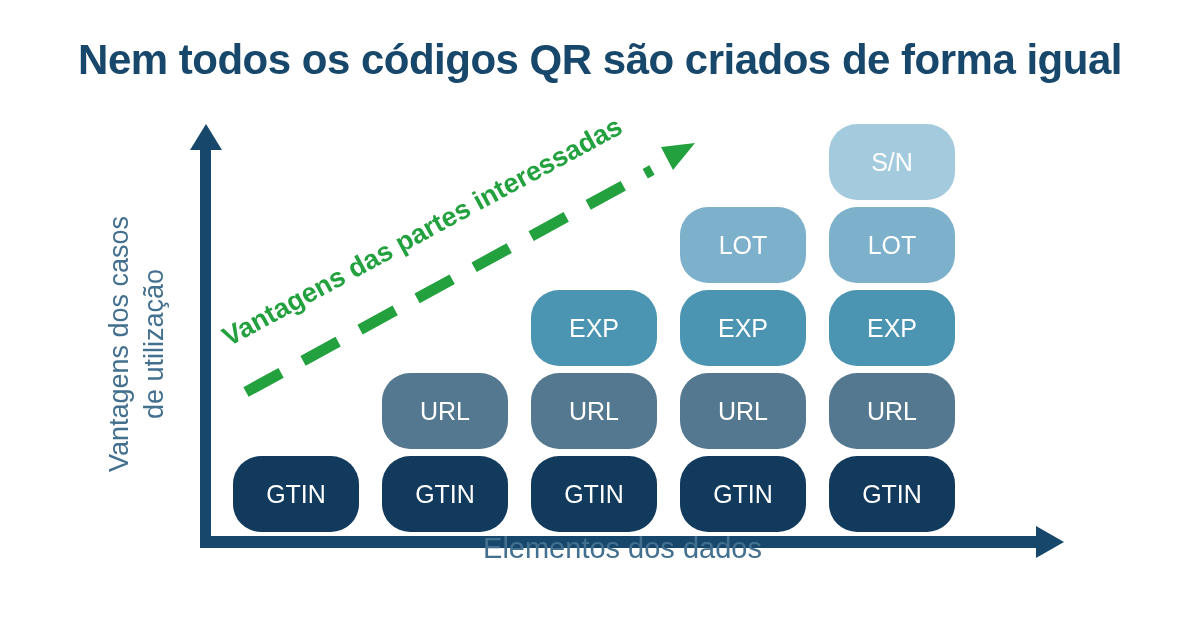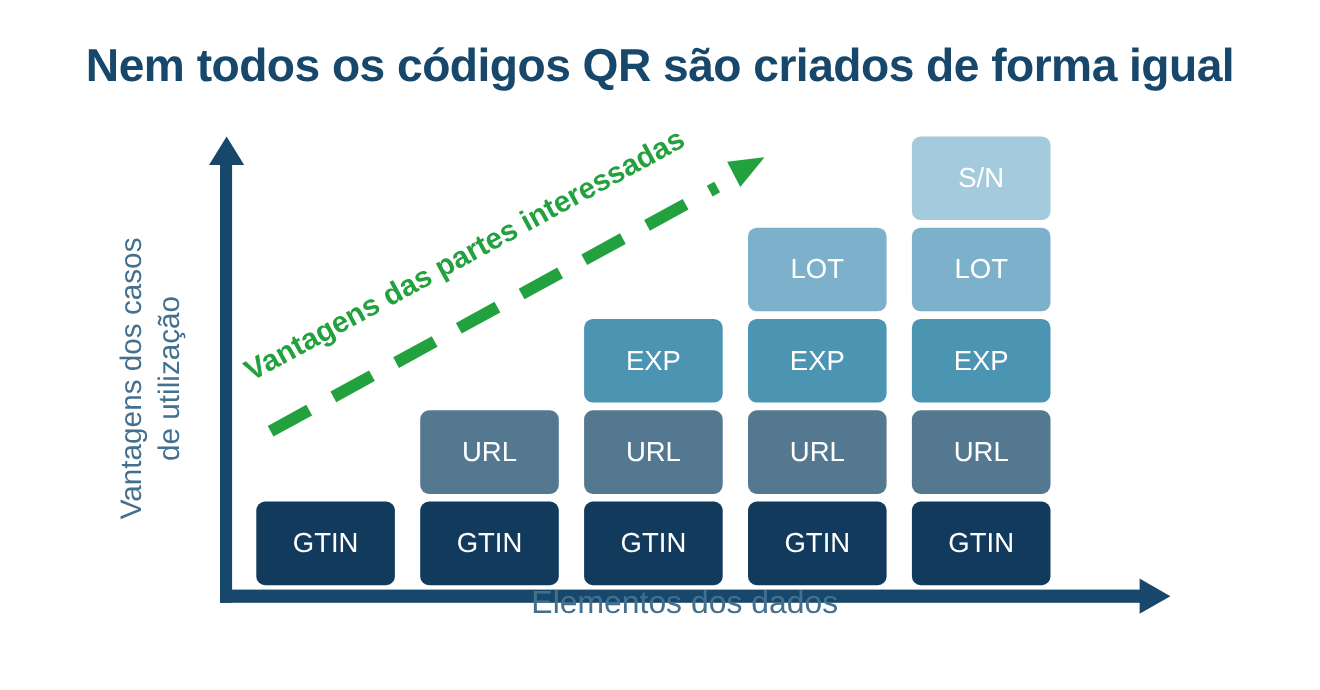--- a/index.html
+++ b/index.html
@@ -44,21 +44,21 @@
 
   
   .columns{
     position:absolute;left:233px;top:124px;height:408px;
     display:flex;gap:23px;align-items:flex-end;
   }
   .col{
     display:flex;flex-direction:column-reverse;gap:7px;width:126px;
   }
   .box{
-    height:76px;border-radius:8px;
+    height:76px;border-radius:28px;
     display:flex;align-items:center;justify-content:center;
     color:#ffffff;font-size:25px;
   }
 
   
   .trend-svg{position:absolute;left:0;top:0;width:1200px;height:627px;pointer-events:none;}
   .trend-annotation{
     position:absolute;left:232px;top:322px;
     transform:rotate(-28.5deg);transform-origin:0 100%;
     font-size:27px;font-weight:700;color:var(--green);

